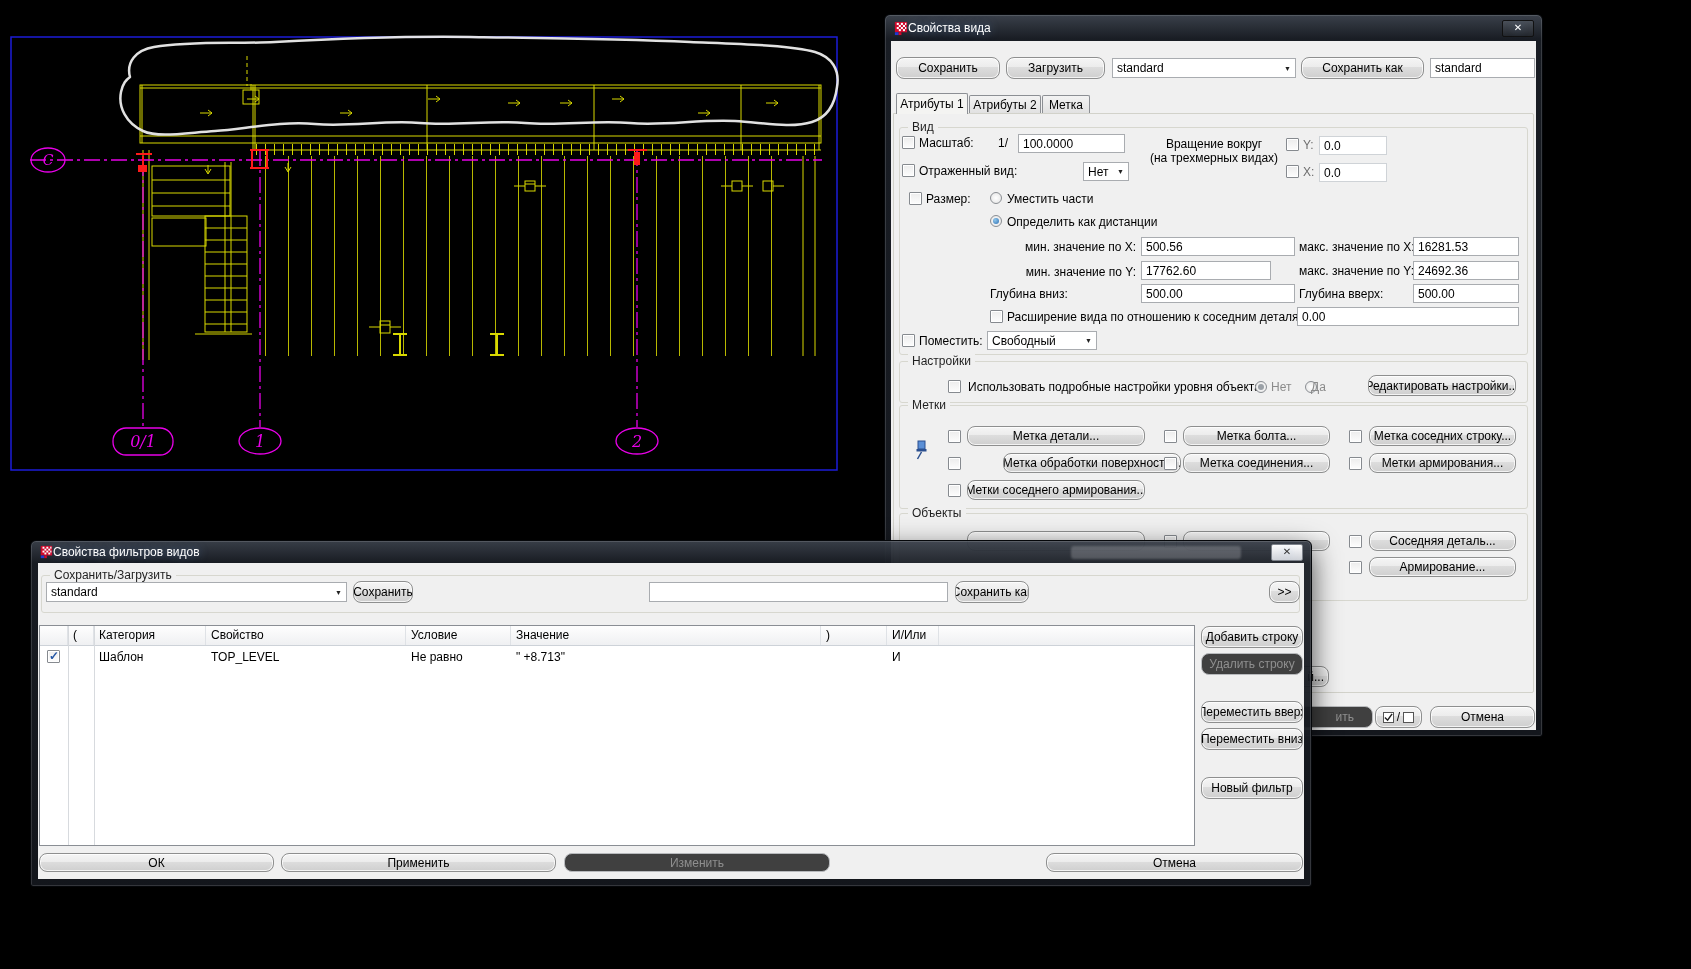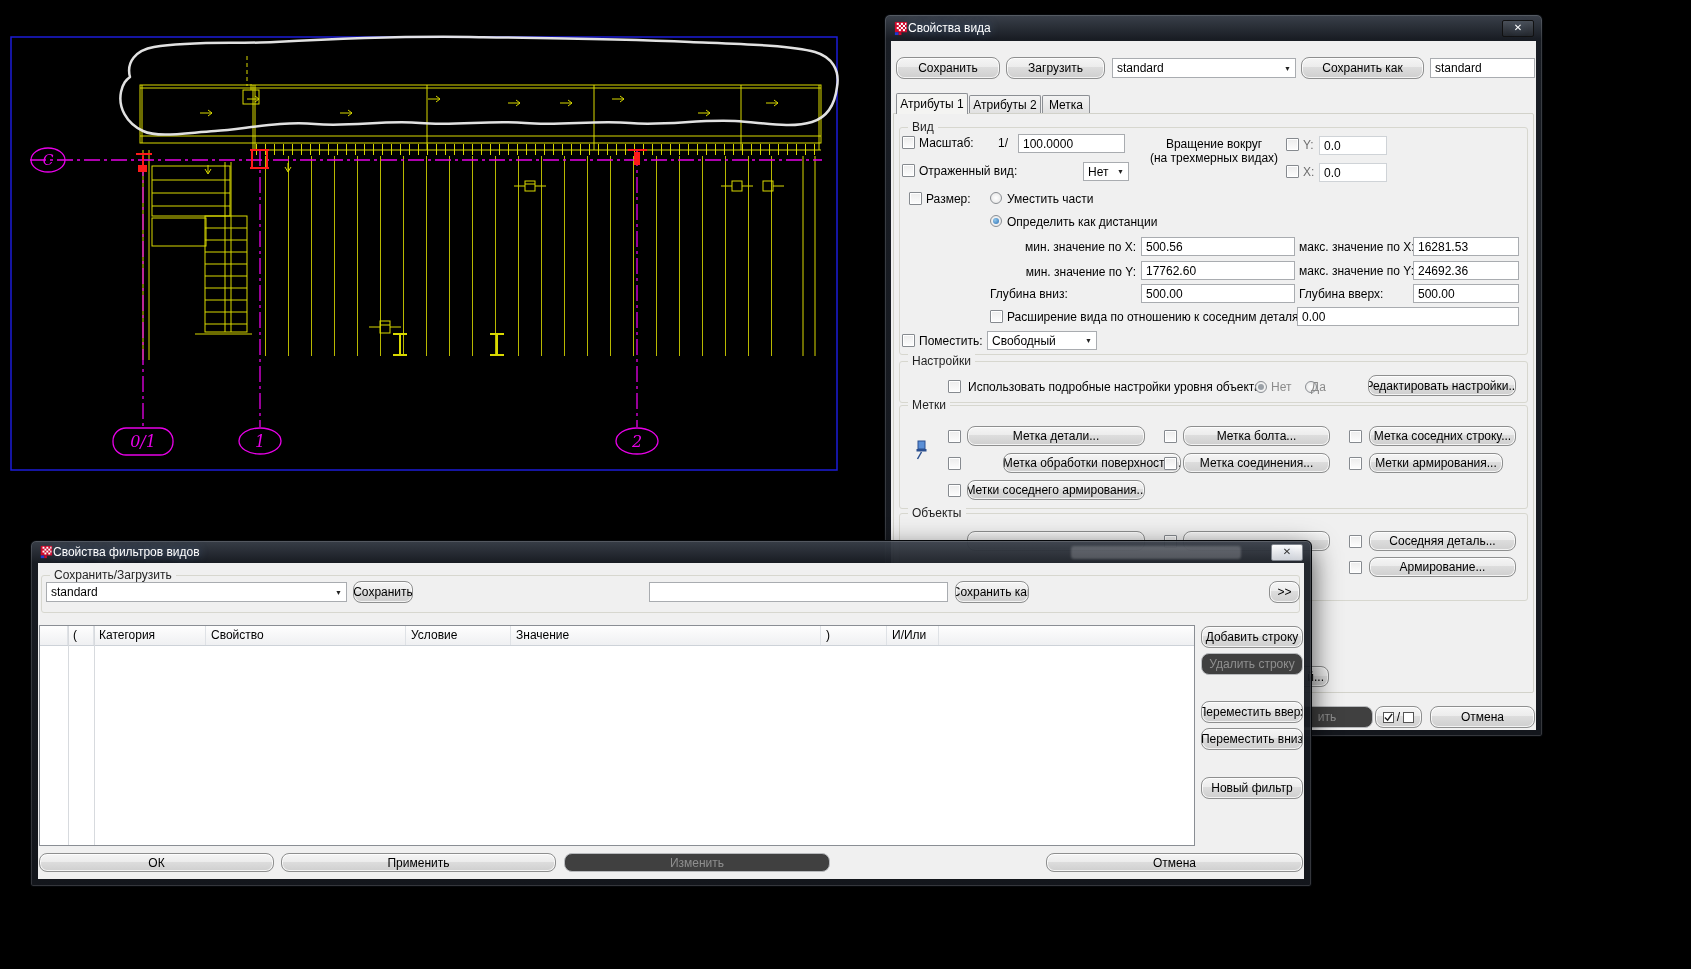--- a/index.html
+++ b/index.html
@@ -258,21 +258,21 @@
       <span class="lbl" style="left:35px;top:151px;">Размер:</span>
       <span class="radio" style="left:99px;top:151px;"></span>
       <span class="lbl" style="left:116px;top:151px;">Уместить части</span>
       <span class="radio sel" style="left:99px;top:174px;"></span>
       <span class="lbl" style="left:116px;top:174px;">Определить как дистанции</span>
       <span class="lbl" style="left:120px;top:199px;width:125px;text-align:right;">мин. значение по X:</span>
       <div class="field" style="left:250px;top:196px;width:154px;height:19px;">500.56</div>
       <span class="lbl" style="left:408px;top:199px;">макс. значение по X:</span>
       <div class="field" style="left:522px;top:196px;width:106px;height:19px;">16281.53</div>
       <span class="lbl" style="left:120px;top:224px;width:125px;text-align:right;">мин. значение по Y:</span>
-      <div class="field" style="left:250px;top:220px;width:154px;height:19px;">17762.60</div>
+      <div class="field" style="left:250px;top:220px;width:130px;height:19px;">17762.60</div>
       <span class="lbl" style="left:408px;top:223px;">макс. значение по Y:</span>
       <div class="field" style="left:522px;top:220px;width:106px;height:19px;">24692.36</div>
       <span class="lbl" style="left:99px;top:246px;">Глубина вниз:</span>
       <div class="field" style="left:250px;top:243px;width:154px;height:19px;">500.00</div>
       <span class="lbl" style="left:408px;top:246px;">Глубина вверх:</span>
       <div class="field" style="left:522px;top:243px;width:106px;height:19px;">500.00</div>
       <span class="cb" style="left:99px;top:269px;"></span>
       <span class="lbl" style="left:116px;top:269px;">Расширение вида по отношению к соседним деталям:</span>
       <div class="field" style="left:406px;top:266px;width:222px;height:19px;">0.00</div>
       <span class="cb" style="left:11px;top:293px;"></span>
@@ -319,21 +319,21 @@
         </div>
       <span class="cb" style="left:57px;top:416px;"></span>
       <div class="btn" style="left:76px;top:412px;width:178px;height:20px;margin-left:36px;">
           <span>Метка обработки поверхности...</span>
         </div>
       <span class="cb" style="left:273px;top:416px;"></span>
       <div class="btn" style="left:292px;top:412px;width:147px;height:20px;">
           <span>Метка соединения...</span>
         </div>
       <span class="cb" style="left:458px;top:416px;"></span>
-      <div class="btn" style="left:478px;top:412px;width:134px;height:20px;">
+      <div class="btn" style="left:478px;top:412px;width:147px;height:20px;">
           <span>Метки армирования...</span>
         </div>
       <span class="cb" style="left:57px;top:443px;"></span>
       <div class="btn" style="left:76px;top:439px;width:178px;height:20px;">
           <span>Метки соседнего армирования...</span>
         </div>
 
       <div class="grp" style="left:8px;top:472px;width:629px;height:88px;">
         <span class="leg">Объекты</span>
       </div>
@@ -346,21 +346,21 @@
         </div>
       <span class="cb" style="left:458px;top:520px;"></span>
       <div class="btn" style="left:478px;top:516px;width:147px;height:20px;">
           <span>Армирование...</span>
         </div>
 
       <div class="btn" style="left:400px;top:625px;width:38px;height:21px;justify-content:flex-end;padding-right:4px;">
           <span>й...</span>
         </div>
 
-      <div class="btn dis" style="left:408px;top:665px;width:74px;height:22px;padding-right:18px;">
+      <div class="btn dis" style="left:408px;top:665px;width:74px;height:22px;justify-content:flex-end;padding-right:18px;">
           <span>ить</span>
         </div>
       <div class="btn" style="left:484px;top:665px;width:47px;height:22px;gap:3px;">
         <span class="miniswatch" style="background:#fff;position:relative;">
             <svg width="9" height="9" viewBox="0 0 10 10" style="position:absolute;left:0;top:0;">
               <path d="M1,5 l3,3 5,-7" stroke="#222" stroke-width="1.6" fill="none"></path>
             </svg>
           </span>
         <span style="font-size:12px;">/</span>
         <span class="miniswatch" style="background:#fff;"></span>
@@ -422,20 +422,30 @@
           <div class="th" style="width:28px;"></div>
           <div class="th" style="width:26px;">(</div>
           <div class="th" style="width:112px;">Категория</div>
           <div class="th" style="width:200px;">Свойство</div>
           <div class="th" style="width:105px;">Условие</div>
           <div class="th" style="width:310px;">Значение</div>
           <div class="th" style="width:66px;">)</div>
           <div class="th" style="width:52px;">И/Или</div>
           <div class="th" style="flex:1;border-right:none;"></div>
         </div>
+        <div class="trow">
+          <div class="td" style="width:28px;"><span class="cb checked" style="position:relative;display:inline-block;left:2px;top:1px;"></span></div>
+          <div class="td" style="width:26px;"></div>
+          <div class="td" style="width:112px;">Шаблон</div>
+          <div class="td" style="width:200px;">TOP_LEVEL</div>
+          <div class="td" style="width:105px;">Не равно</div>
+          <div class="td" style="width:310px;">" +8.713"</div>
+          <div class="td" style="width:66px;"></div>
+          <div class="td" style="width:52px;">И</div>
+        </div>
         <div class="vline" style="left:28px;"></div>
         <div class="vline" style="left:54px;"></div>
       </div>
 
       <div class="btn" style="left:1163px;top:63px;width:102px;height:22px;">
           <span>Добавить строку</span>
         </div>
       <div class="btn dis" style="left:1163px;top:90px;width:102px;height:22px;">
           <span>Удалить строку</span>
         </div>

